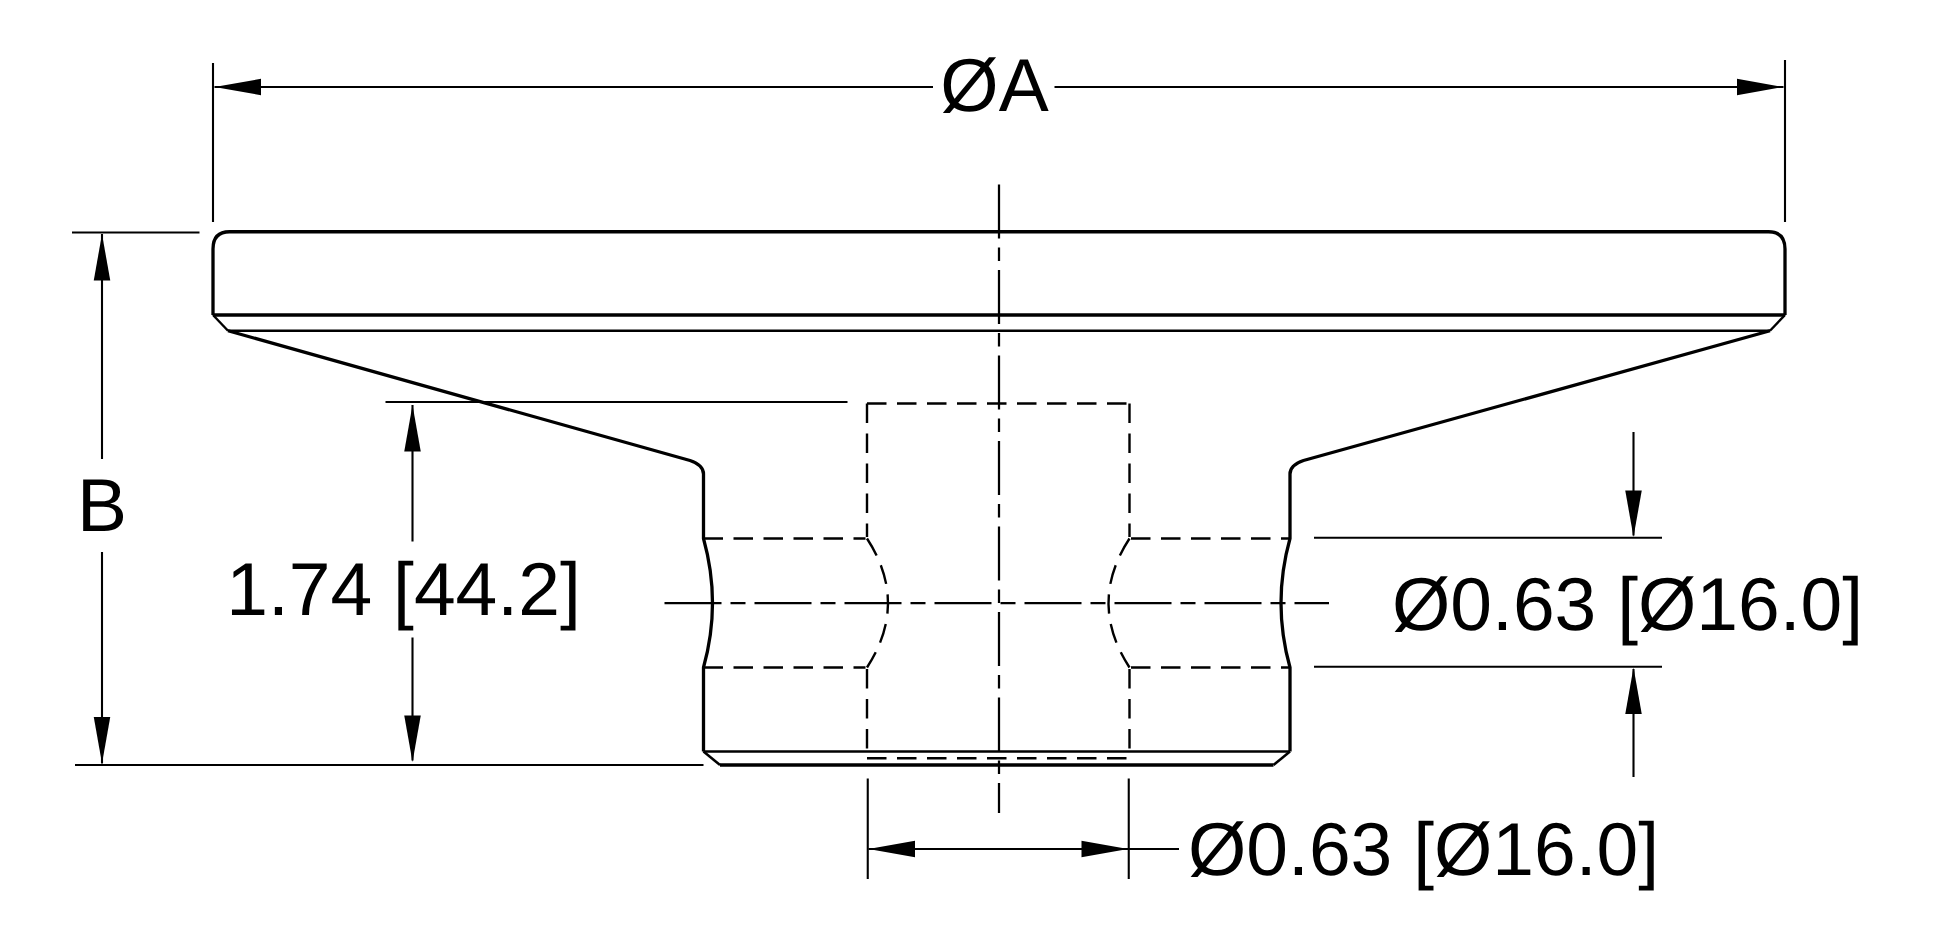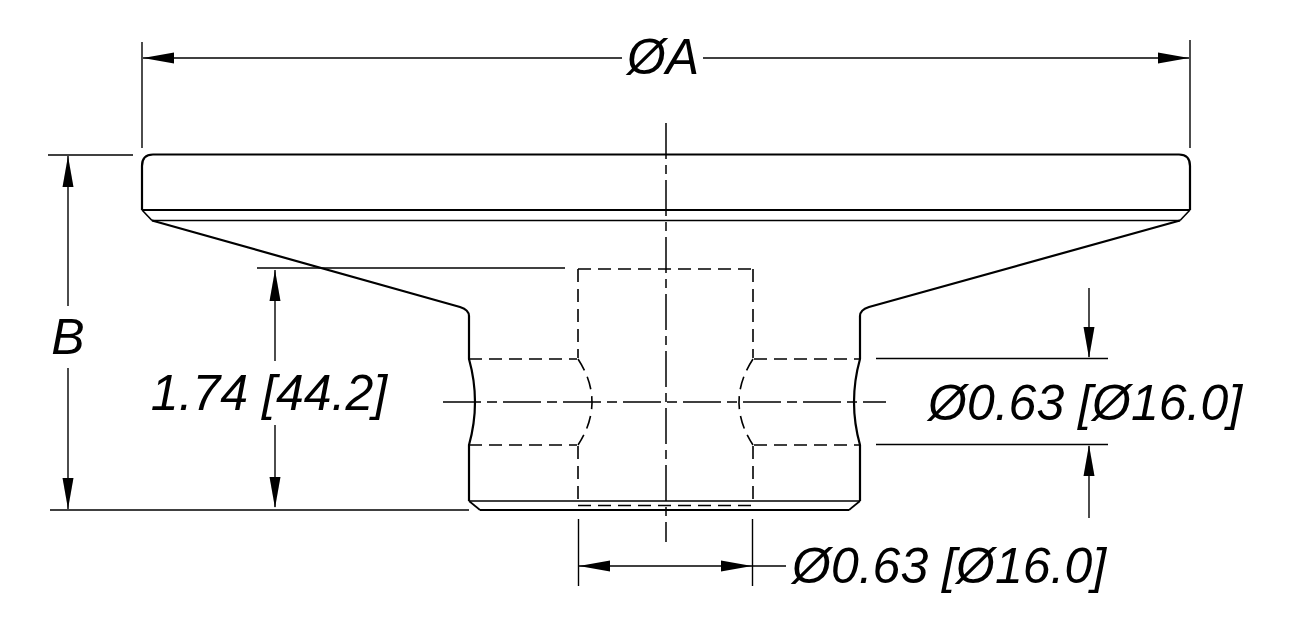--- a/index.html
+++ b/index.html
@@ -1,16 +1,16 @@
 <!DOCTYPE html>
 <html><head>
 <meta charset="utf-8">
 <style>
   html,body{margin:0;padding:0;background:#ffffff;}
-  .stage{width:1297px;height:628px;position:relative;background:#ffffff;overflow:hidden;font-style:italic;}
+  .stage{width:1297px;height:628px;position:relative;background:#ffffff;overflow:hidden;}
   svg{display:block;}
   text{font-family:"Liberation Sans","DejaVu Sans",sans-serif;fill:#000000;}
 </style>
 </head>
 <body>
 
 <div class="stage">
 <svg width="1297" height="628" viewBox="0 0 1297 628" xmlns="http://www.w3.org/2000/svg">
 
   <g stroke="#000000" fill="none">

